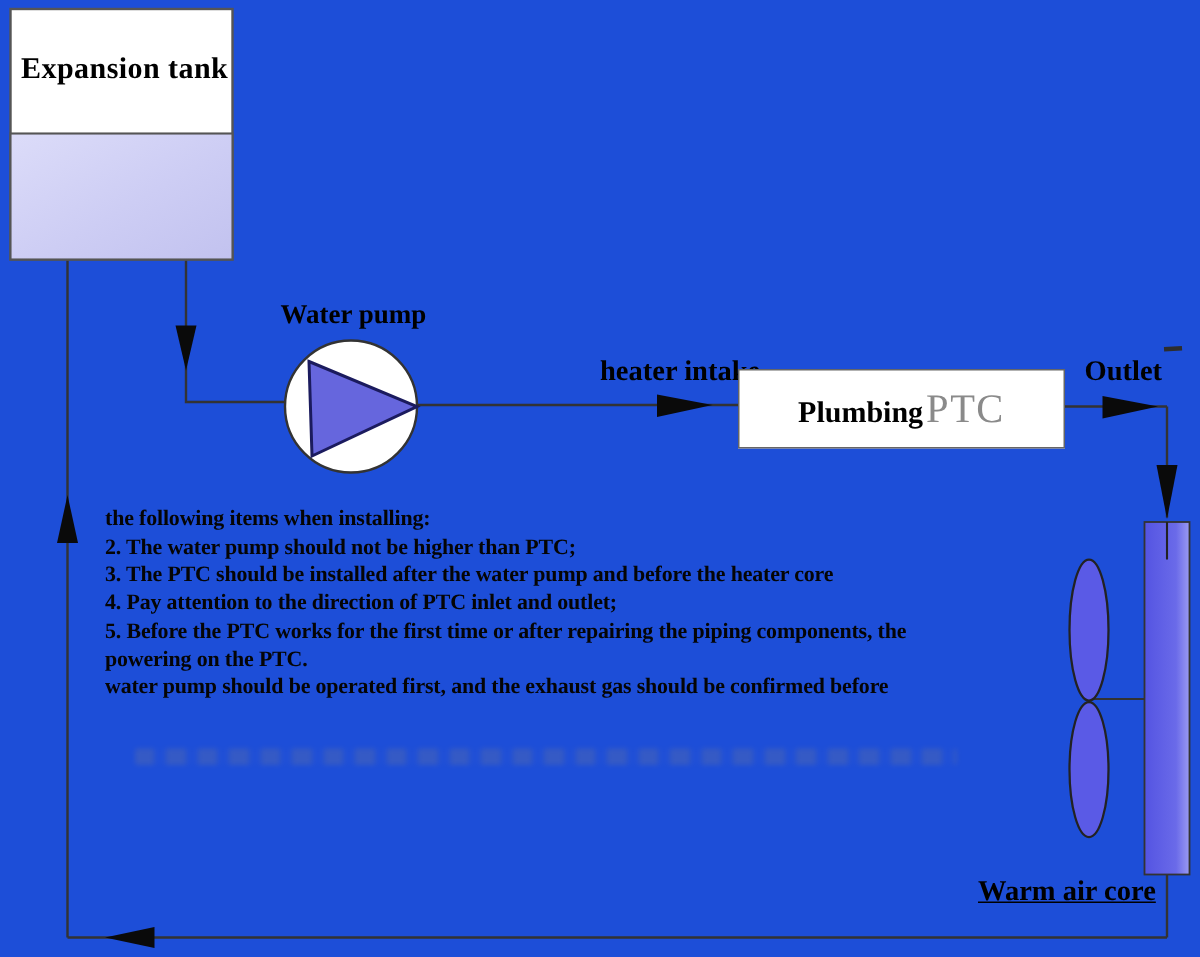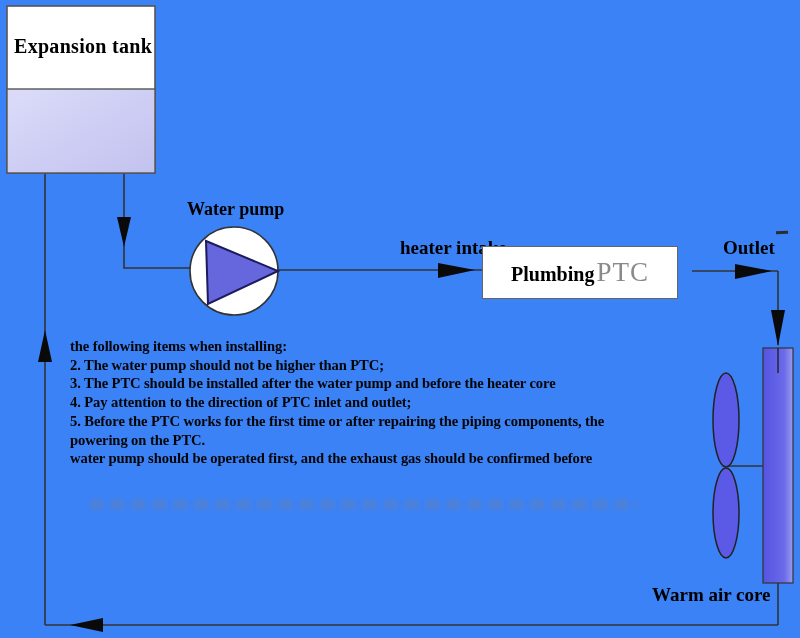--- a/index.html
+++ b/index.html
@@ -1,31 +1,31 @@
 <!DOCTYPE html>
 <html><head>
 <meta charset="utf-8">
 <style>
   html,body{margin:0;padding:0;background:#fff;}
   .canvas{
-    position:relative;width:800px;height:638px;background:#3b82f6;
+    position:relative;width:800px;height:638px;background:#1d4ed8;
     font-family:"Liberation Serif", serif;overflow:hidden;
   }
   .canvas svg{position:absolute;left:0;top:0;z-index:1;}
   .lbl{
     position:absolute;z-index:2;font-weight:bold;color:#000;
     white-space:nowrap;line-height:1.1;
   }
   .lbl-expansion{left:14px;top:35px;font-size:20px;letter-spacing:.3px;}
   .lbl-waterpump{left:187px;top:200px;font-size:18px;}
   .lbl-intake{left:400px;top:238px;font-size:19px;}
   .lbl-outlet{left:707px;top:238px;font-size:19px;margin-left:16px;}
-  .lbl-warmair{left:652px;top:585px;font-size:19px;}
+  .lbl-warmair{left:652px;top:585px;font-size:19px;text-decoration:underline;}
   .ptc-box{
-    position:absolute;z-index:2;left:482px;top:246px;width:196px;height:53px;
+    position:absolute;z-index:2;left:492px;top:246px;width:218px;height:53px;
     background:#ffffff;border:1.5px solid #666;box-sizing:border-box;
     display:flex;align-items:baseline;justify-content:center;
     padding-top:10px;
   }
   .ptc-box .plumbing{font-weight:bold;font-size:20px;color:#000;}
   .ptc-box .ptc{
     font-family:Liberation Serif, serif;
     font-weight:400;font-size:27px;color:#8a8a8a;margin-left:2px;letter-spacing:1px;
   }
   .instructions{

